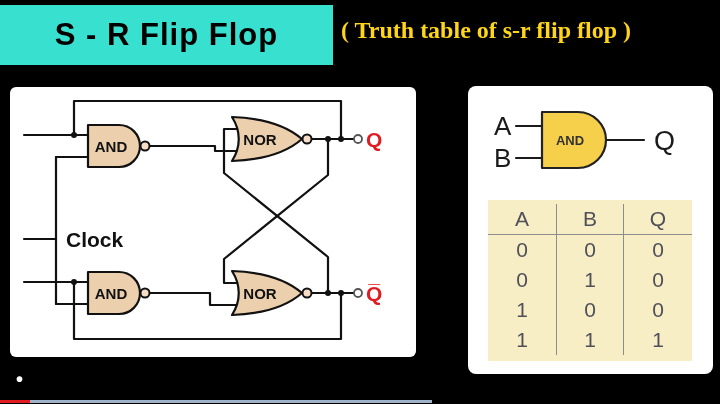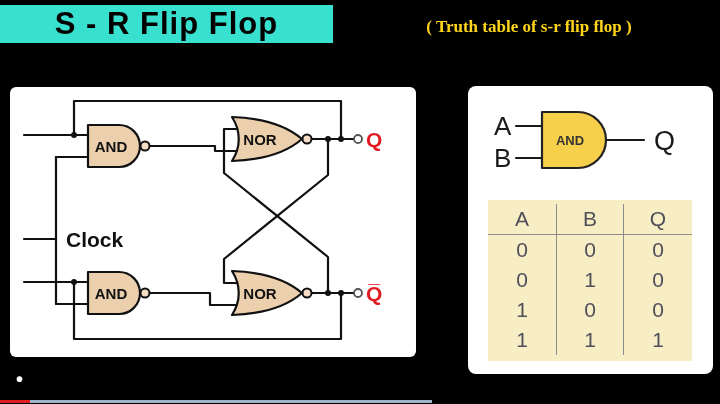--- a/index.html
+++ b/index.html
@@ -2,31 +2,31 @@
 <html style="--background: #000000; --banner: #38e0cf; --subtitle_yellow: #ffd51a; --panel_white: #ffffff; --gate_tan: #ecd0ae; --bubble_fill: #f7dcc6; --gate_yellow: #f6cf4b; --table_bg: #f8eec5; --output_red: #e11b22; --progress_red: #e11b22; --progress_track: #9fb3c8;"><head>
 <meta charset="utf-8">
 <style>
   html,body { margin:0; padding:0; background:#000; }
   .stage {
     position:relative; width:720px; height:404px; background:var(--background,#000);
     overflow:hidden; font-family:"Liberation Sans",sans-serif;
   }
   
   .banner {
-    position:absolute; left:0; top:5px; width:333px; height:38px;
+    position:absolute; left:0; top:5px; width:333px; height:60px;
     background:var(--banner,#38e0cf); display:flex; align-items:center; justify-content:center;
   }
   .banner .title {
     font-size:31px; font-weight:bold; color:#000; letter-spacing:1px;
     font-family:"Liberation Sans",sans-serif;
   }
   .subtitle {
     position:absolute; left:341px; top:17px; width:376px;
     color:var(--subtitle_yellow,#ffd51a); font-family:"Liberation Serif",serif;
-    font-weight:bold; font-size:17px; white-space:nowrap;text-align:center;
+    font-weight:bold; font-size:24px; white-space:nowrap;
   }
   
   .panel { background:var(--panel_white,#fff); position:absolute; }
   .left-panel { left:10px; top:87px; width:406px; height:270px; border-radius:6px; }
   .right-panel { left:468px; top:86px; width:245px; height:288px; border-radius:8px;
     box-sizing:border-box; padding:12px 16px 10px 16px; }
   
   .tt {
     margin-top:6px; background:var(--table_bg,#f8eec5);
     width:204px; margin-left:4px; padding:4px 0 6px 0;

